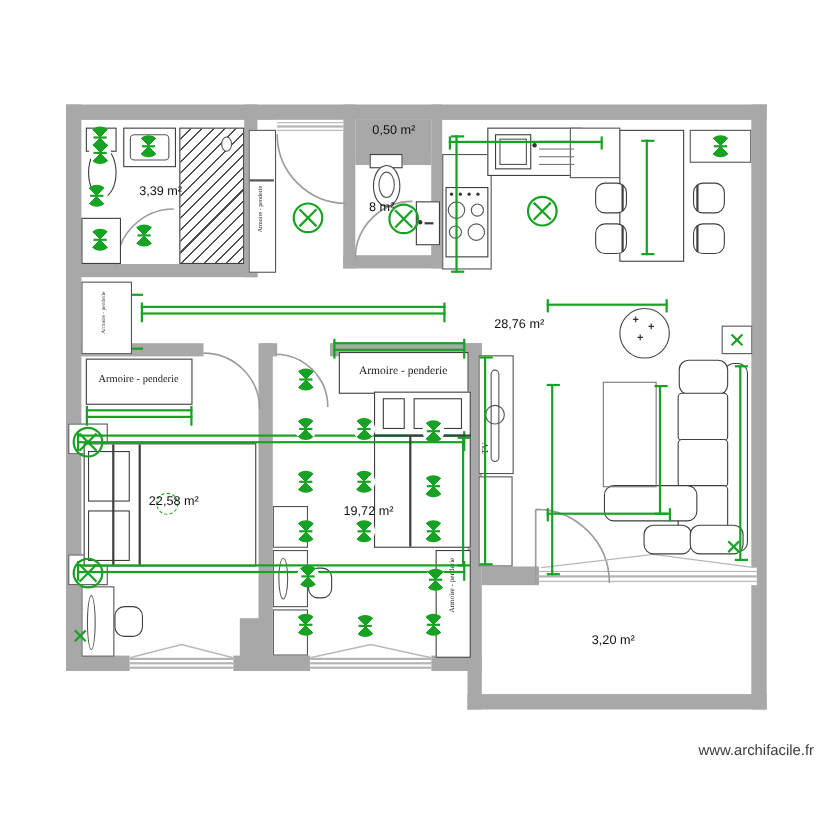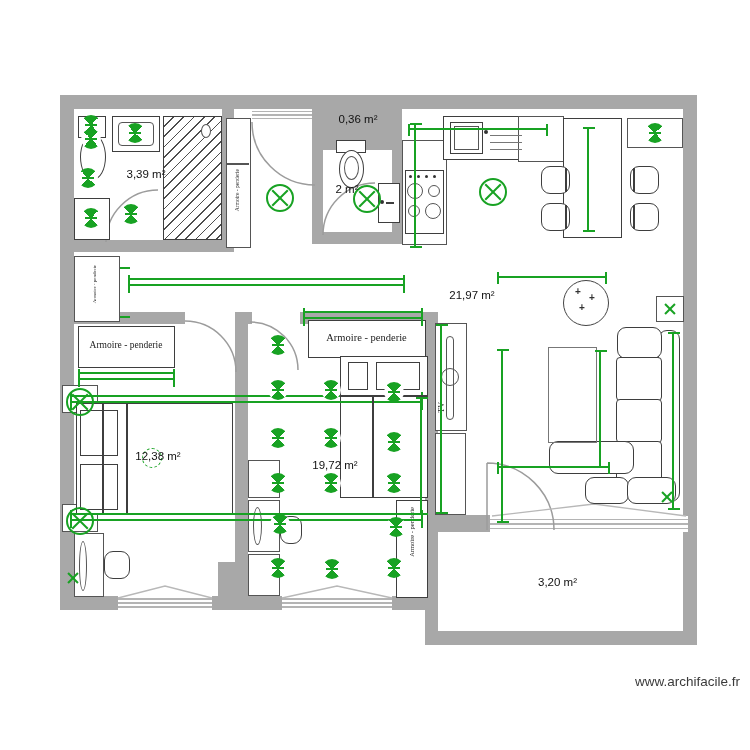--- a/index.html
+++ b/index.html
@@ -121,30 +121,30 @@
   <span class="outlet" style="left:81px;top:208px"></span>
   <span class="outlet" style="left:121px;top:204px"></span>
   <div class="rlabel" style="left:110px;top:168px;width:72px">3,39 m²</div>
 
   <div class="furn thin" style="left:226px;top:118px;width:25px;height:130px">
     <div class="lineH" style="left:0;top:44px;width:22px;background:#555"></div>
     <span class="vtext slabel" style="position:absolute;left:7px;top:50px;font-size:5.5px">Armoire - penderie</span>
   </div>
   <span class="clight" style="left:266px;top:184px"></span>
 
-  <div class="rlabel" style="left:322px;top:113px;width:72px">0,36 m²</div>
+  <div class="rlabel" style="left:322px;top:113px;width:72px">0,50 m²</div>
 
   <div class="furn" style="left:336px;top:140px;width:30px;height:13px"></div>
   <div class="furn ell" style="left:339px;top:150px;width:25px;height:38px"></div>
   <div class="furn thin ell nofill" style="left:344px;top:156px;width:15px;height:24px"></div>
   <div class="furn" style="left:378px;top:183px;width:22px;height:40px"></div>
   <div class="dot" style="left:380px;top:200px;width:4px;height:4px"></div>
   <div class="lineH" style="left:386px;top:202px;width:8px"></div>
   <span class="clight" style="left:353px;top:185px"></span>
-  <div class="rlabel" style="left:322px;top:183px;width:50px">2 m²</div>
+  <div class="rlabel" style="left:322px;top:183px;width:50px">8 m²</div>
 
   <div class="furn thin" style="left:402px;top:140px;width:45px;height:105px"></div>
   <div class="furn" style="left:405px;top:170px;width:39px;height:64px"></div>
   <div class="dot" style="left:409px;top:175px;width:3px;height:3px"></div>
   <div class="dot" style="left:417px;top:175px;width:3px;height:3px"></div>
   <div class="dot" style="left:425px;top:175px;width:3px;height:3px"></div>
   <div class="dot" style="left:433px;top:175px;width:3px;height:3px"></div>
   <div class="furn thin ell" style="left:407px;top:183px;width:16px;height:16px"></div>
   <div class="furn thin ell" style="left:428px;top:185px;width:12px;height:12px"></div>
   <div class="furn thin ell" style="left:408px;top:205px;width:12px;height:12px"></div>
@@ -175,21 +175,21 @@
   <div class="furn thin" style="left:627px;top:118px;width:56px;height:30px"></div>
   <span class="outlet" style="left:645px;top:123px"></span>
 
   <div class="furn thin" style="left:74px;top:256px;width:46px;height:66px">
     <span class="vtext slabel" style="position:absolute;left:17px;top:8px;font-size:5px">Armoire - penderie</span>
   </div>
   <div class="gtick" style="left:120px;top:267px;width:10px"></div>
   <div class="gtick" style="left:120px;top:316px;width:10px"></div>
   <div class="dh2" style="left:128px;top:278px;width:277px"></div>
 
-  <div class="rlabel" style="left:436px;top:289px;width:72px">21,97 m²</div>
+  <div class="rlabel" style="left:436px;top:289px;width:72px">28,76 m²</div>
   <div class="furn ell" style="left:563px;top:280px;width:46px;height:46px;border-color:#444;border-width:1.3px"></div>
   <span class="plus" style="left:575px;top:286px">+</span>
   <span class="plus" style="left:589px;top:292px">+</span>
   <span class="plus" style="left:579px;top:302px">+</span>
   <div class="dh" style="left:497px;top:276px;width:110px"></div>
   <div class="furn thin" style="left:656px;top:296px;width:28px;height:26px"></div>
   <span class="xmark" style="left:663px;top:302px"></span>
   <div class="furn thin" style="left:435px;top:323px;width:32px;height:108px"></div>
   <div class="furn thin r4" style="left:446px;top:336px;width:8px;height:84px"></div>
   <div class="furn thin ell nofill" style="left:441px;top:368px;width:18px;height:18px"></div>
@@ -221,21 +221,21 @@
   <span class="clight" style="left:66px;top:507px"></span>
   <div class="furn" style="left:76px;top:403px;width:157px;height:112px"></div>
   <div class="furn" style="left:80px;top:410px;width:38px;height:46px"></div>
   <div class="furn" style="left:80px;top:464px;width:38px;height:46px"></div>
   <div class="lineV" style="left:102px;top:404px;height:110px"></div>
   <div class="lineV" style="left:126px;top:404px;height:110px"></div>
   <div class="dh2" style="left:70px;top:395px;width:353px"></div>
   <div class="dh2" style="left:70px;top:513px;width:353px"></div>
   <div class="dv" style="left:420px;top:397px;height:118px"></div>
   <div class="dashcirc" style="left:142px;top:448px;width:18px;height:18px"></div>
-  <div class="rlabel" style="left:120px;top:450px;width:76px">12,38 m²</div>
+  <div class="rlabel" style="left:120px;top:450px;width:76px">22,58 m²</div>
   <div class="furn thin" style="left:74px;top:533px;width:30px;height:64px"></div>
   <div class="furn thin ell nofill" style="left:79px;top:541px;width:8px;height:50px"></div>
   <div class="furn round" style="left:104px;top:551px;width:26px;height:28px"></div>
   <span class="xmark" style="left:66px;top:571px"></span>
 
   <div class="furn" style="left:308px;top:320px;width:118px;height:38px">
     <span class="slabel" style="position:absolute;left:0;top:11px;width:115px;text-align:center;font-size:10.5px">Armoire - penderie</span>
   </div>
   <div class="dh2" style="left:303px;top:311px;width:120px"></div>
   <div class="furn" style="left:340px;top:356px;width:88px;height:142px"></div>

